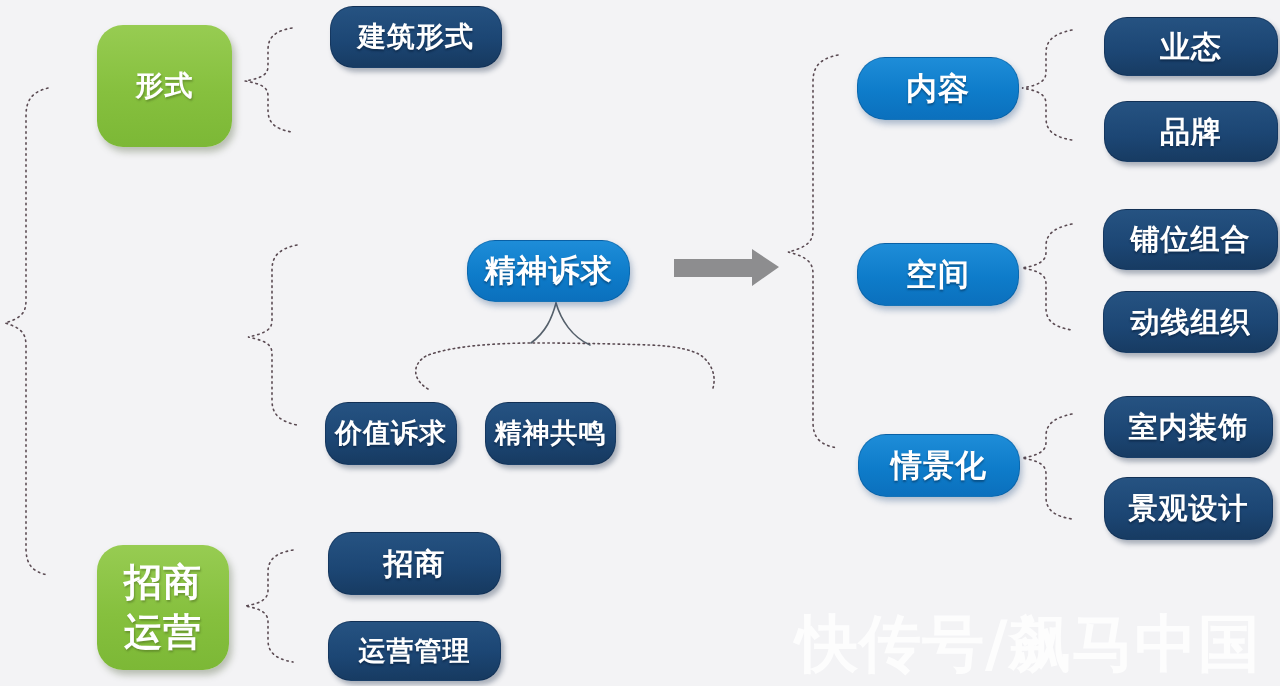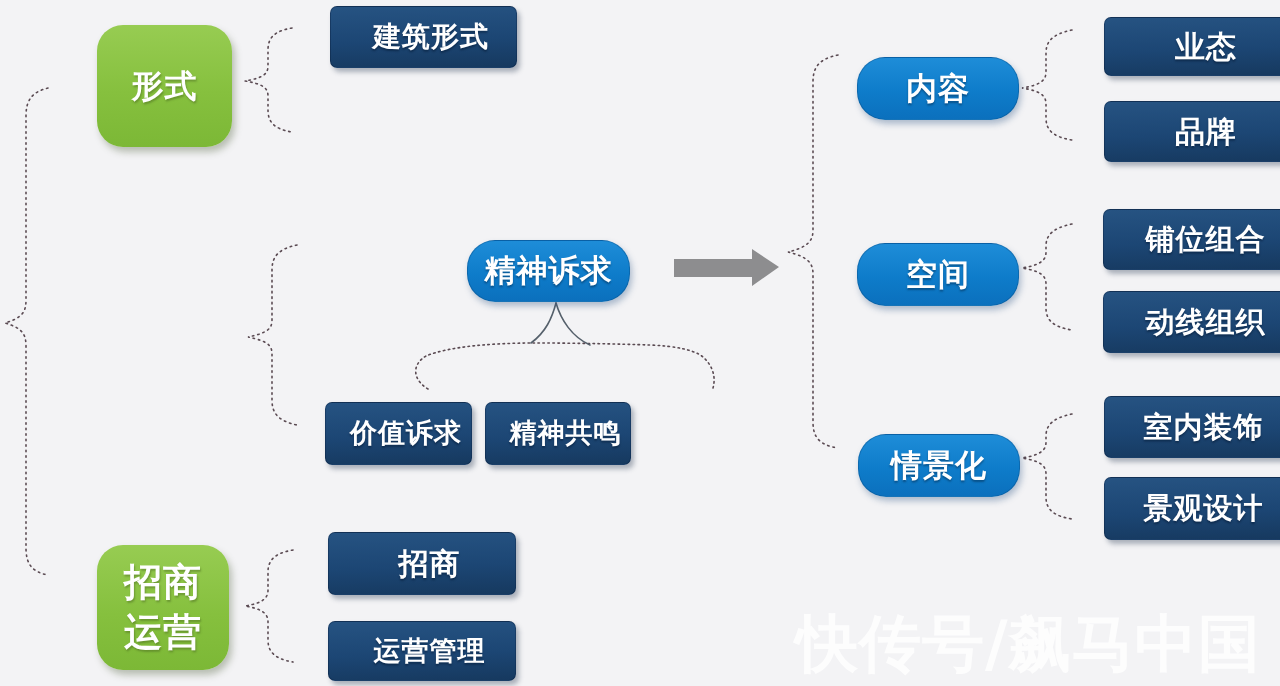--- a/index.html
+++ b/index.html
@@ -24,26 +24,25 @@
   .blue{
     background:linear-gradient(180deg,#1e8dd8 0%,#0e7cca 55%,#0b70bd 100%);
     border:1px solid rgba(5,60,110,.30);
     border-radius:28px;
     box-shadow:2px 4px 6px rgba(40,80,130,.35);
     text-shadow:0 2px 2px rgba(0,25,50,.4);
   }
   .navy{
     background:linear-gradient(178deg,#265382 0%,#1c4674 55%,#16395f 100%);
     border:1px solid rgba(10,30,60,.35);
-    border-radius:7px;
+    border-radius:23px;
     box-shadow:3px 4px 5px rgba(50,65,90,.38);
     text-shadow:0 2px 2px rgba(0,20,45,.45);
-    padding-left:15px;
   }
-  .fs44{font-size:32px;} .fs38{font-size:38px;} .fs31{font-size:31px;}
+  .fs44{font-size:28px;} .fs38{font-size:38px;} .fs31{font-size:31px;}
   .fs30{font-size:30px;} .fs29{font-size:29px;} .fs28{font-size:28px;}
   .fs27{font-size:27px;} .fs26{font-size:26px;}
   .two-line{flex-direction:column;line-height:1.3;}
   .watermark{
     position:absolute;left:796px;top:602px;
     font-size:62px;font-weight:bold;letter-spacing:1px;white-space:nowrap;
     color:rgba(255,255,255,0.82);
   }
 </style>
 </head>

